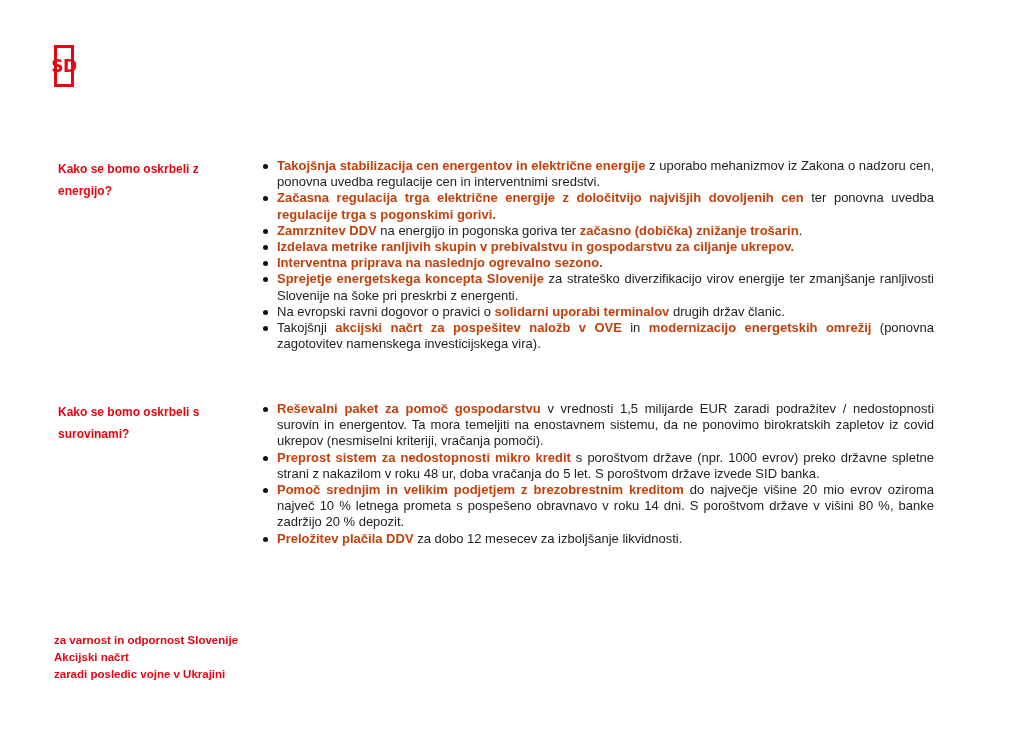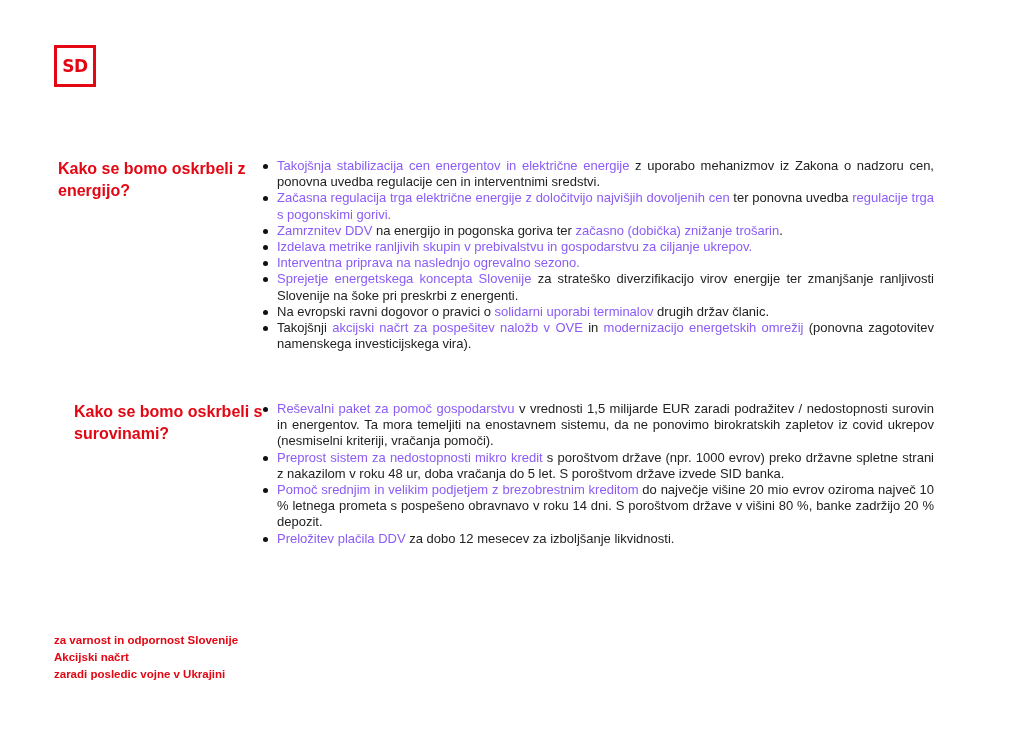--- a/index.html
+++ b/index.html
@@ -1,31 +1,31 @@
 <!DOCTYPE html>
 <html><head>
 <meta charset="utf-8">
 <style>
   html, body { margin: 0; padding: 0; background: #ffffff; }
   body { width: 1030px; height: 729px; position: relative; overflow: hidden;
          font-family: "Liberation Sans", sans-serif; color: #1a1a1a; }
-  .logo { position: absolute; left: 54px; top: 45px; width: 42px; height: 42px;
+  .logo { position: absolute; left: 54px; top: 45px; width: 20px; height: 42px;
           border: 3px solid #e30613; box-sizing: border-box; display: flex;
           align-items: center; justify-content: center; }
   .logo span { color: #e30613; font-weight: bold; font-size: 17px; letter-spacing: -0.5px;
                font-family: "DejaVu Sans", sans-serif; }
   .section { position: absolute; left: 0; width: 1030px; }
   .sec-title { position: absolute; left: 58px; width: 190px; color: #e30613;
-               font-weight: bold; font-size: 16px; line-height: 22px; }
+               font-weight: bold; font-size: 12px; line-height: 22px; }
   .list { position: absolute; left: 262px; width: 672px; margin: 0; padding: 0; list-style: none; }
   .list li { position: relative; padding-left: 15px; font-size: 13px; line-height: 16.2px;
              text-align: justify; color: #222; }
   .list li::before { content: ""; position: absolute; left: 1px; top: 6px; width: 5px; height: 5px;
                      border-radius: 50%; background: #111; }
-  .list li b { font-weight: normal; color: #8b5cf6; }
+  .list li b { font-weight: bold; color: #c2410c; }
   .footer { position: absolute; left: 54px; top: 632px; color: #e30613; font-weight: bold;
             font-size: 11.5px; line-height: 17px; }
   .footer div { white-space: nowrap; }
 </style>
 </head>
 <body>
 
 <div class="logo">
   <span>SD</span>
 </div>
@@ -38,21 +38,21 @@
       <li><b>Zamrznitev DDV</b> na energijo in pogonska goriva ter <b>začasno (dobička) znižanje trošarin</b>.</li>
       <li><b>Izdelava metrike ranljivih skupin v prebivalstvu in gospodarstvu za ciljanje ukrepov.</b></li>
       <li><b>Interventna priprava na naslednjo ogrevalno sezono.</b></li>
       <li><b>Sprejetje energetskega koncepta Slovenije</b> za strateško diverzifikacijo virov energije ter zmanjšanje ranljivosti Slovenije na šoke pri preskrbi z energenti.</li>
       <li>Na evropski ravni dogovor o pravici o <b>solidarni uporabi terminalov</b> drugih držav članic.</li>
       <li>Takojšnji <b>akcijski načrt za pospešitev naložb v OVE</b> in <b>modernizacijo energetskih omrežij</b> (ponovna zagotovitev namenskega investicijskega vira).</li>
     </ul>
 </div>
 
 <div class="section" style="top:0;">
-  <div class="sec-title" style="top:401px;margin-left:16px;">Kako se bomo oskrbeli s surovinami?</div>
+  <div class="sec-title" style="top:401px;">Kako se bomo oskrbeli s surovinami?</div>
   <ul class="list" style="top:401px;">
       <li><b>Reševalni paket za pomoč gospodarstvu</b> v vrednosti 1,5 milijarde EUR zaradi podražitev / nedostopnosti surovin in energentov. Ta mora temeljiti na enostavnem sistemu, da ne ponovimo birokratskih zapletov iz covid ukrepov (nesmiselni kriteriji, vračanja pomoči).</li>
       <li><b>Preprost sistem za nedostopnosti mikro kredit</b> s poroštvom države (npr. 1000 evrov) preko državne spletne strani z nakazilom v roku 48 ur, doba vračanja do 5 let. S poroštvom države izvede SID banka.</li>
       <li><b>Pomoč srednjim in velikim podjetjem z brezobrestnim kreditom</b> do največje višine 20 mio evrov oziroma največ 10 % letnega prometa s pospešeno obravnavo v roku 14 dni. S poroštvom države v višini 80 %, banke zadržijo 20 % depozit.</li>
       <li><b>Preložitev plačila DDV</b> za dobo 12 mesecev za izboljšanje likvidnosti.</li>
     </ul>
 </div>
 
 <div class="footer">
   <div>za varnost in odpornost Slovenije</div>

